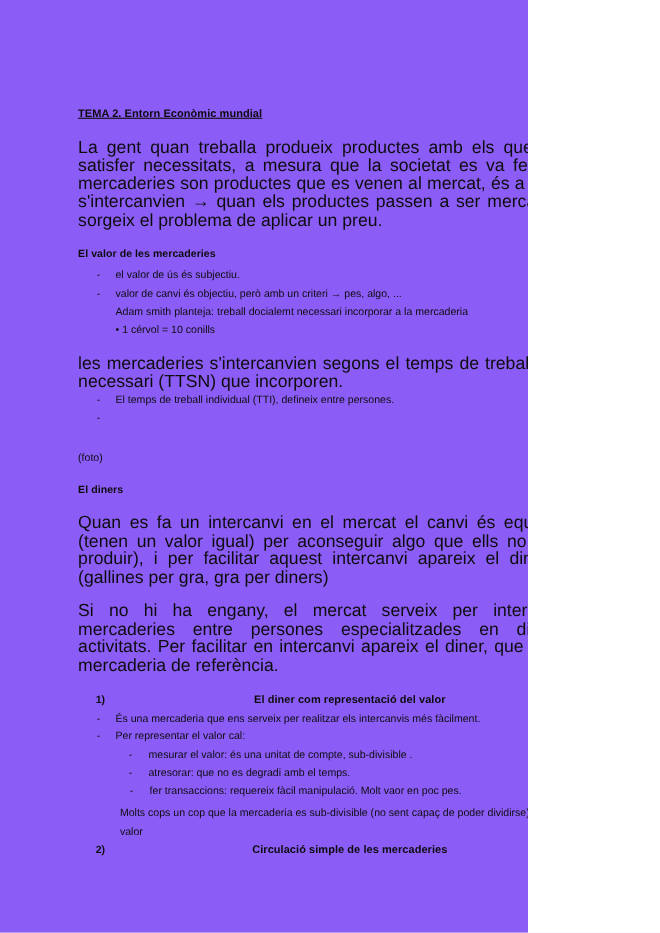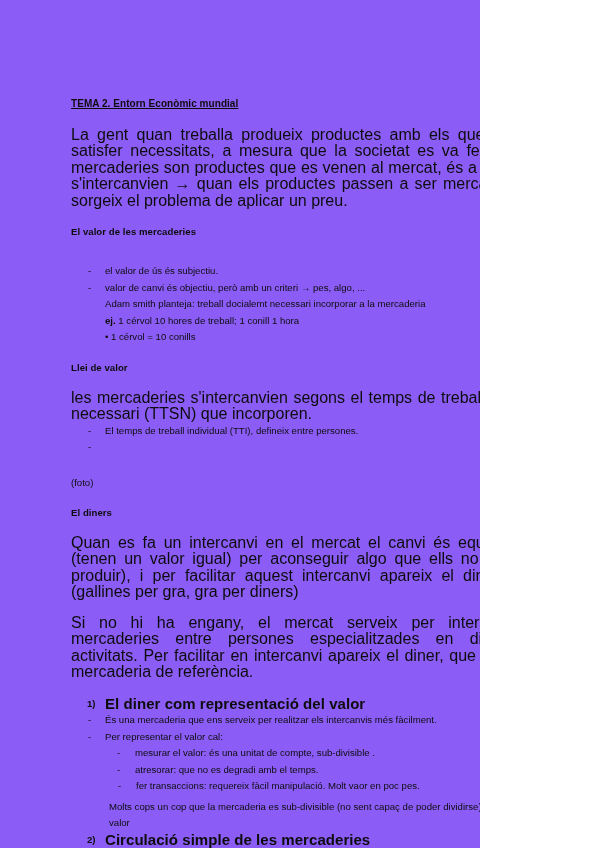--- a/index.html
+++ b/index.html
@@ -53,21 +53,21 @@
     margin: 0 0 15px 0;
   }
   p.body.tight { margin-bottom: 13px; }
   h2.section {
     font-size: 9.6px;
     font-weight: bold;
     margin: 0 0 15px 0;
     line-height: 15px;
     letter-spacing: 0.05px;
   }
-  h2.section.tight { margin-bottom: 24px; }
+  h2.section.tight { margin-bottom: 4px; }
   .plain-line {
     font-size: 9.6px;
     line-height: 16.5px;
     margin: 0 0 14px 0;
   }
   
   ul.dash {
     list-style: none;
     margin: 0 0 14px 0;
     padding: 0;
@@ -103,25 +103,26 @@
   }
   ol.numbered > li > .num {
     position: absolute;
     left: 16px;
     top: 0;
     font-size: 9.6px;
     font-weight: bold;
     line-height: 16.5px;
   }
   .item-title {
-    font-size: 15px;
+    font-size: 10px;
     font-weight: bold;
     line-height: 16.5px;
     letter-spacing: 0.05px;
     margin: 0;
+    text-align: center;
   }
   .inner-list {
     list-style: none;
     margin: 0;
     padding: 0;
   }
   .inner-list > li {
     position: relative;
     padding-left: 30px;
     font-size: 9.6px;
@@ -162,25 +163,23 @@
         <span>el valor de ús és subjectiu.</span>
       </li>
       <li>
         <span class="marker">-</span>
         <span>valor de canvi és objectiu, però amb un criteri → pes, algo, ...</span>
       </li>
     </ul>
 
     <div style="padding-left:34px; margin-bottom:14px;">
       <div class="sub-line">Adam smith planteja: treball docialemt necessari incorporar a la mercaderia</div>
-      <div class="sub-line"><b>ej.</b> <span>1 cérvol 10 hores de treball; 1 conill 1 hora</span></div>
       <div class="sub-line dotbullet">• 1 cérvol = 10 conills</div>
     </div>
 
-    <h2 class="section" style="margin-top:14px;">Llei de valor</h2>
 
     <p class="body tight" style="margin-bottom:0;">les mercaderies s'intercanvien segons el temps de treball social necessari (TTSN) que incorporen.</p>
 
     <ul class="dash" style="margin-bottom:0;">
       <li>
         <span class="marker">-</span>
         <span>El temps de treball individual (TTI), defineix entre persones.</span>
       </li>
       <li>
         <span class="marker">-</span>

